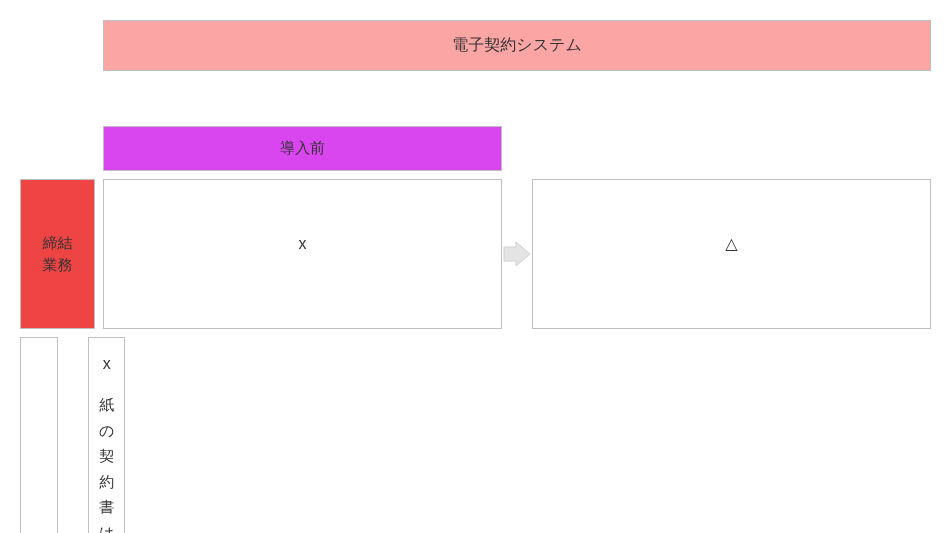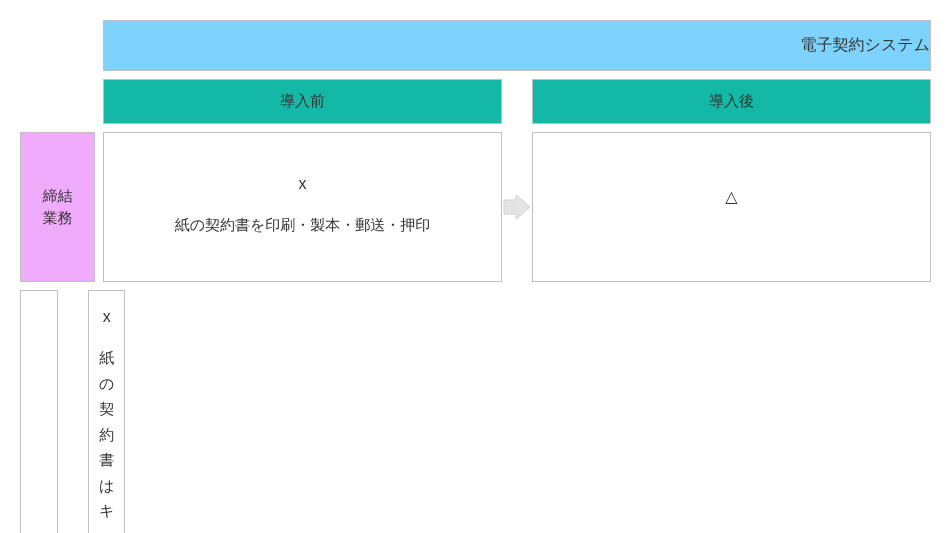--- a/index.html
+++ b/index.html
@@ -13,43 +13,44 @@
   }
   .diagram {
     display: grid;
     grid-template-columns: 75px 1fr;
     grid-template-rows: auto auto auto auto;
     gap: 8px 8px;
   }
   .spacer { }
   .mega-header {
     grid-column: 2 / 3;
-    background: #7dd3fc;
+    background: #fca5a5;
     border: 1px solid #bfbfbf;
-    text-align: right;
+    text-align: center;
     padding: 14px 0;
     font-size: 16px;
   }
   .col-headers {
     grid-column: 2 / 3;
     display: grid;
     grid-template-columns: 1fr 30px 1fr;
     gap: 0;
     align-items: stretch;
   }
   .col-head {
-    background: #14b8a6;
+    background: #d946ef;
     border: 1px solid #bfbfbf;
     text-align: center;
     padding: 12px 4px;
     font-size: 15px;
+    margin-top: 47px;
   }
   .col-gap { }
   .row-label {
-    background: #f0abfc;
+    background: #ef4444;
     border: 1px solid #bfbfbf;
     display: flex;
     align-items: center;
     justify-content: center;
     text-align: center;
     font-size: 15px;
     line-height: 1.5;
     padding: 8px 4px;
   }
   .row-cells {
@@ -96,31 +97,29 @@
 
 <div class="diagram">
 
   <div class="spacer"></div>
   <div class="mega-header">電子契約システム</div>
 
   <div class="spacer"></div>
   <div class="col-headers">
     <div class="col-head">導入前</div>
     <div class="col-gap"></div>
-    <div class="col-head">導入後</div>
   </div>
 
   <div class="row-label">
     <span style="white-space:pre-line;">締結
 業務</span>
   </div>
   <div class="row-cells">
     <div class="cell">
       <div class="cell-sym">x</div>
-      <div class="cell-text">紙の契約書を印刷・製本・郵送・押印</div>
     </div>
     <div class="arrow-cell">
       <svg width="30" height="30" viewBox="0 0 30 30">
         <polygon points="2,8 14,8 14,3 28,15 14,27 14,22 2,22" fill="#e4e4e4" stroke="#d0d0d0" stroke-width="1"></polygon>
       </svg>
     </div>
     <div class="cell">
       <div class="cell-sym">△</div>
     </div>
   </div>

